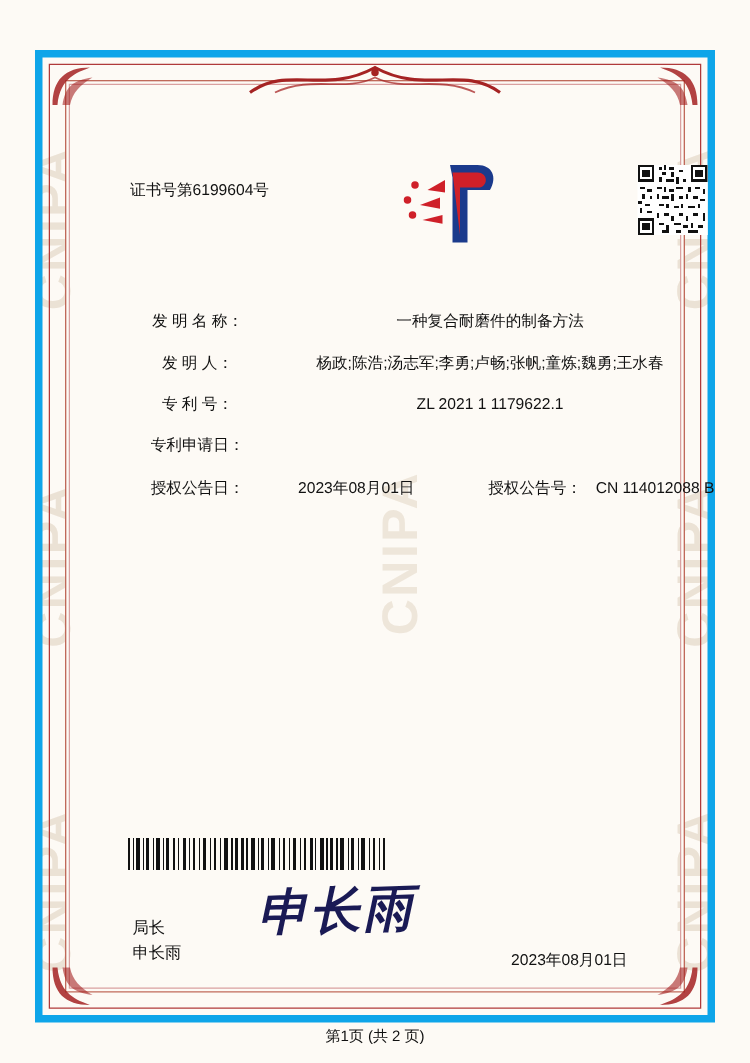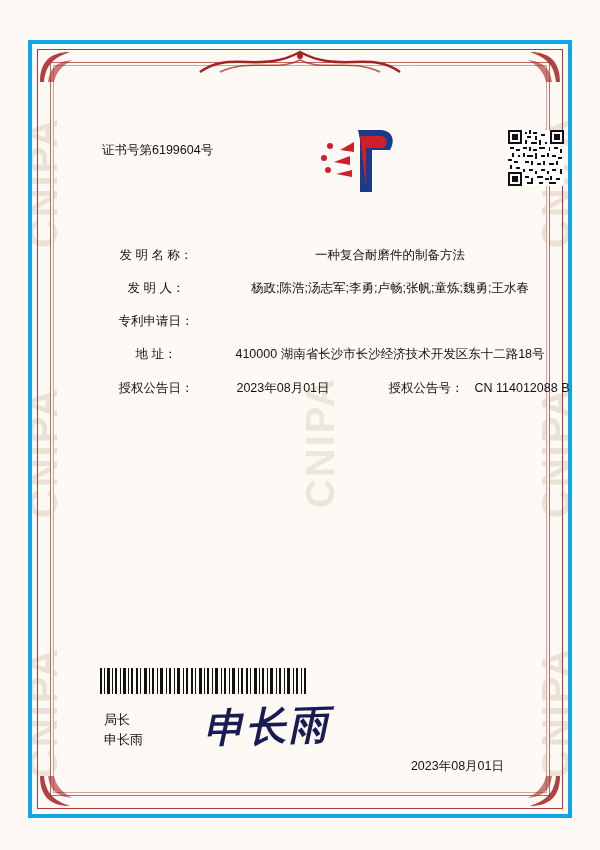--- a/index.html
+++ b/index.html
@@ -31,21 +31,21 @@
   .wm5{right:-22px;top:430px;}
   .wm6{right:-22px;top:690px;}
   .wm-c{left:255px;top:420px;color:#ece3d6;}
 
   
   .cert{
     position:absolute;
     left:28px;top:40px;
     width:544px;height:778px;
     box-sizing:border-box;
-    border:4px solid #0ea5e9;
+    border:6px solid #0ea5e9;
     background:transparent;
   }
   .cert:before{
     content:"";
     position:absolute;
     left:5px;top:5px;right:5px;bottom:5px;
     border:1px solid #b03a3a;
   }
   .inner-frame{
     position:absolute;
@@ -128,21 +128,21 @@
     text-indent:24px;
   }
   .para.second{margin-top:10px;}
 
   .barcode{
     position:absolute;
     left:68px;top:624px;
     width:206px;height:26px;
   }
   .sign-block{
-    position:absolute;left:72px;top:666px;
+    position:absolute;left:72px;top:686px;
     font-size:13px;
     font-family:"Liberation Sans", sans-serif;
     line-height:1.5;
     color:#111;
   }
   .handwriting{
     position:absolute;left:172px;top:655px;
     font-size:40px;
     color:#1a1a55;
     font-family:"Liberation Serif", serif;
@@ -298,25 +298,25 @@
     <div class="fields">
       <div class="field">
         <div class="f-label">发 明 名 称：</div>
         <div class="f-val">一种复合耐磨件的制备方法</div>
       </div>
       <div class="field">
         <div class="f-label">发 明 人：</div>
         <div class="f-val">杨政;陈浩;汤志军;李勇;卢畅;张帆;童炼;魏勇;王水春</div>
       </div>
       <div class="field">
+        <div class="f-label">专 利 号：</div>
+        <div class="f-val">ZL 2021 1 1179622.1</div>
+      </div>
+      <div class="field">
         <div class="f-label">专利申请日：</div>
-      </div>
-      <div class="field">
-        <div class="f-label">地 址：</div>
-        <div class="f-val">410000 湖南省长沙市长沙经济技术开发区东十二路18号</div>
       </div>
       <div class="field two">
         <div class="f-label">授权公告日：</div>
         <div class="f-val2">2023年08月01日</div>
         <div class="f-label2">授权公告号：</div>
         <div class="f-val">CN 114012088 B</div>
       </div>
     </div>
 
   </div>
@@ -379,14 +379,15 @@
 
   <div class="sign-block">
     <div>局长</div>
     <div>申长雨</div>
   </div>
 
   <div class="handwriting">申长雨</div>
 
   <div class="date-right">2023年08月01日</div>
 
+  <div class="page-no">第1页 (共 2 页)</div>
   <div class="footer-note">其他事项参见续页</div>
 </div>
 
 </body></html>

